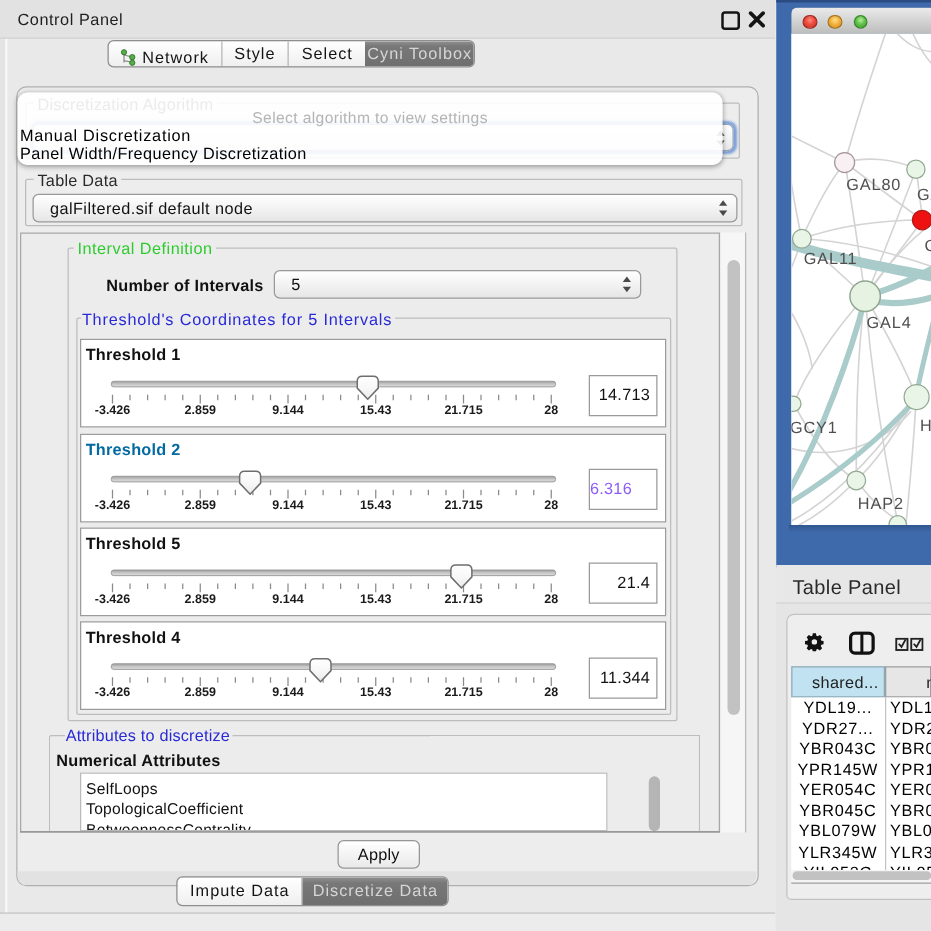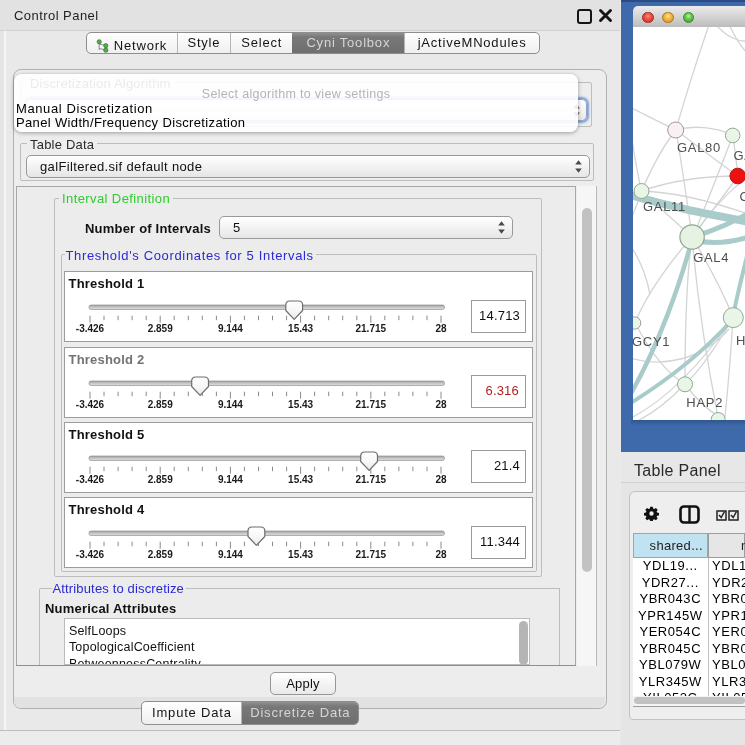--- a/index.html
+++ b/index.html
@@ -20,22 +20,21 @@
 <div style="width:90px;display:flex;align-items:flex-end;justify-content:center;border-right:1px solid #b5b5b5">
 <svg width="13" height="14" viewBox="0 0 13 14" style="margin-right:5px">
         <path d="M3.2,3.2 V11 M3.2,5 L9.5,6.5 M3.2,9.5 L9.5,10.8" stroke="#8a8a8a" stroke-width="1"></path>
         <circle cx="3.2" cy="2.8" r="2.1" fill="#53b046" stroke="#2c7026" stroke-width=".7"></circle>
         <circle cx="9.8" cy="6.7" r="2.1" fill="#53b046" stroke="#2c7026" stroke-width=".7"></circle>
         <circle cx="9.8" cy="11.2" r="2.1" fill="#53b046" stroke="#2c7026" stroke-width=".7"></circle>
       </svg>
 Network</div>
 <div style="width:52.8px;display:flex;align-items:center;justify-content:center;border-right:1px solid #b5b5b5">Style</div>
 <div style="width:61px;display:flex;align-items:center;justify-content:center">Select</div>
-<div style="width:112px;display:flex;align-items:center;justify-content:center;background:linear-gradient(#909090,#787878 20%,#6f6f6f);color:#d6d6d6">Cyni Toolbox</div>
-<div style="width:133.5px;display:flex;align-items:center;justify-content:center;border-left:1px solid #b5b5b5">jActiveMNodules</div>
+<div style="width:87px;display:flex;align-items:center;justify-content:center;background:linear-gradient(#909090,#787878 20%,#6f6f6f);color:#d6d6d6">Cyni Toolbox</div>
 </div>
 
 <div class="abs" style="left:13px;top:69px;width:594px;height:640px;background:#ededed;border:1px solid #b0b0b0;border-radius:8px;box-sizing:border-box"></div>
 <div class="abs" style="left:14px;top:697px;width:591px;height:11px;background:#e2e2e2;border-radius:0 0 7px 7px"></div>
 
 <div class="abs" style="left:20px;top:82px;width:572px;height:45px;border:1px solid #bdbdbd;border-radius:2px;box-sizing:border-box"></div>
 <div class="abs" style="left:27px;top:75.5px;font-size:13px;color:#333;background:#ededed;padding:0 3px;letter-spacing:.2px">Discretization Algorithm</div>
 <div class="abs" style="left:26px;top:99px;width:561px;height:22px;background:linear-gradient(#ffffff,#e8e8e8);border:1px solid #93a4c0;border-radius:5px;box-sizing:border-box;box-shadow:0 0 2px 2px rgba(96,140,210,.8)"></div>
 <svg class="abs" style="left:571px;top:102.5px" width="11" height="15" viewBox="0 0 11 15">
     <path d="M5.5,1.2 L8.8,5.6 H2.2 Z" fill="#4a4a4a"></path>
@@ -113,21 +112,21 @@
     </svg>
   </div>
 <div style="position:absolute;left:60.0px;top:323.3px;width:60px;text-align:center;font-size:10px;font-weight:bold;color:#1a1a1a">-3.426</div>
 <div style="position:absolute;left:130.2px;top:323.3px;width:60px;text-align:center;font-size:10px;font-weight:bold;color:#1a1a1a">2.859</div>
 <div style="position:absolute;left:200.4px;top:323.3px;width:60px;text-align:center;font-size:10px;font-weight:bold;color:#1a1a1a">9.144</div>
 <div style="position:absolute;left:270.6px;top:323.3px;width:60px;text-align:center;font-size:10px;font-weight:bold;color:#1a1a1a">15.43</div>
 <div style="position:absolute;left:340.8px;top:323.3px;width:60px;text-align:center;font-size:10px;font-weight:bold;color:#1a1a1a">21.715</div>
 <div style="position:absolute;left:411.0px;top:323.3px;width:60px;text-align:center;font-size:10px;font-weight:bold;color:#1a1a1a">28</div>
 <div style="position:absolute;left:471px;top:299.8px;width:55px;height:33px;background:#fff;border:1px solid #9a9a9a;box-sizing:border-box;font-size:13px;color:#111;text-align:right;line-height:30px;padding-right:5px;letter-spacing:.2px">14.713</div>
 <div style="position:absolute;left:63.5px;top:346.6px;width:467px;height:69px;background:#fff;border:1px solid #9c9c9c"></div>
-<div style="position:absolute;left:68.5px;top:351.6px;font-size:13px;font-weight:bold;color:#737373;letter-spacing:.2px">Threshold 2</div>
+<div style="position:absolute;left:68.5px;top:351.6px;font-size:13px;font-weight:bold;color:#0369a1;letter-spacing:.2px">Threshold 2</div>
 <div style="position:absolute;left:85px;top:372.6px;width:362px;height:44px">
     <svg width="362" height="44" viewBox="0 0 362 44" style="position:absolute;left:0;top:0">
       <defs>
         <linearGradient id="thg" x1="0" y1="0" x2="0" y2="1">
           <stop offset="0" stop-color="#ffffff"></stop>
           <stop offset="0.55" stop-color="#f7f7f7"></stop>
           <stop offset="1" stop-color="#e9e9e9"></stop>
         </linearGradient>
         <linearGradient id="trk" x1="0" y1="0" x2="0" y2="1">
           <stop offset="0" stop-color="#9d9d9d"></stop>
@@ -164,21 +163,21 @@
       <line x1="356.0" y1="18.7" x2="356.0" y2="25.7" stroke="#8a8a8a" stroke-width="1"></line>
       <path d="M 106.7,13.5 L 106.7,8 Q 106.7,4 110.7,4 L 119.5,4 Q 123.5,4 123.5,8 L 123.5,13.5 L 115.1,22.4 Z" fill="url(#thg)" stroke="#6e6e6e" stroke-width="1.2" stroke-linejoin="round"></path>
     </svg>
   </div>
 <div style="position:absolute;left:60.0px;top:398.6px;width:60px;text-align:center;font-size:10px;font-weight:bold;color:#1a1a1a">-3.426</div>
 <div style="position:absolute;left:130.2px;top:398.6px;width:60px;text-align:center;font-size:10px;font-weight:bold;color:#1a1a1a">2.859</div>
 <div style="position:absolute;left:200.4px;top:398.6px;width:60px;text-align:center;font-size:10px;font-weight:bold;color:#1a1a1a">9.144</div>
 <div style="position:absolute;left:270.6px;top:398.6px;width:60px;text-align:center;font-size:10px;font-weight:bold;color:#1a1a1a">15.43</div>
 <div style="position:absolute;left:340.8px;top:398.6px;width:60px;text-align:center;font-size:10px;font-weight:bold;color:#1a1a1a">21.715</div>
 <div style="position:absolute;left:411.0px;top:398.6px;width:60px;text-align:center;font-size:10px;font-weight:bold;color:#1a1a1a">28</div>
-<div style="position:absolute;left:471px;top:375.1px;width:55px;height:33px;background:#fff;border:1px solid #9a9a9a;box-sizing:border-box;font-size:13px;color:#b91c1c;text-align:right;line-height:30px;padding-right:6px;letter-spacing:.2px">6.316</div>
+<div style="position:absolute;left:471px;top:375.1px;width:55px;height:33px;background:#fff;border:1px solid #9a9a9a;box-sizing:border-box;font-size:13px;color:#8b5cf6;text-align:right;line-height:30px;padding-right:20px;letter-spacing:.2px">6.316</div>
 <div style="position:absolute;left:63.5px;top:421.9px;width:467px;height:69px;background:#fff;border:1px solid #9c9c9c"></div>
 <div style="position:absolute;left:68.5px;top:426.9px;font-size:13px;font-weight:bold;color:#111;letter-spacing:.2px">Threshold 5</div>
 <div style="position:absolute;left:85px;top:447.9px;width:362px;height:44px">
     <svg width="362" height="44" viewBox="0 0 362 44" style="position:absolute;left:0;top:0">
       <defs>
         <linearGradient id="thg" x1="0" y1="0" x2="0" y2="1">
           <stop offset="0" stop-color="#ffffff"></stop>
           <stop offset="0.55" stop-color="#f7f7f7"></stop>
           <stop offset="1" stop-color="#e9e9e9"></stop>
         </linearGradient>
@@ -275,21 +274,21 @@
 <div style="position:absolute;left:130.2px;top:549.2px;width:60px;text-align:center;font-size:10px;font-weight:bold;color:#1a1a1a">2.859</div>
 <div style="position:absolute;left:200.4px;top:549.2px;width:60px;text-align:center;font-size:10px;font-weight:bold;color:#1a1a1a">9.144</div>
 <div style="position:absolute;left:270.6px;top:549.2px;width:60px;text-align:center;font-size:10px;font-weight:bold;color:#1a1a1a">15.43</div>
 <div style="position:absolute;left:340.8px;top:549.2px;width:60px;text-align:center;font-size:10px;font-weight:bold;color:#1a1a1a">21.715</div>
 <div style="position:absolute;left:411.0px;top:549.2px;width:60px;text-align:center;font-size:10px;font-weight:bold;color:#1a1a1a">28</div>
 <div style="position:absolute;left:471px;top:525.7px;width:55px;height:33px;background:#fff;border:1px solid #9a9a9a;box-sizing:border-box;font-size:13px;color:#111;text-align:right;line-height:30px;padding-right:5px;letter-spacing:.2px">11.344</div>
 
 <div class="abs" style="left:38.5px;top:587.5px;width:521px;height:78px;border:1px solid #bdbdbd;border-top-left-radius:2px;box-sizing:border-box;border-bottom:none"></div>
 <div class="abs" style="left:51.5px;top:581px;font-size:13px;color:#2929d6;background:#ececec;padding:0 2px 0 1px;letter-spacing:.15px">Attributes to discretize</div>
 <div class="abs" style="left:45px;top:600.5px;font-size:13px;font-weight:bold;color:#111;letter-spacing:.2px">Numerical Attributes</div>
-<div class="abs" style="left:63.5px;top:618px;width:466px;height:47px;background:#fff;border:1px solid #bbb;box-sizing:border-box;overflow:hidden">
+<div class="abs" style="left:63.5px;top:618px;width:422px;height:47px;background:#fff;border:1px solid #bbb;box-sizing:border-box;overflow:hidden">
     <div style="position:absolute;left:4.4px;top:3.5px;font-size:12.5px;color:#111;line-height:16.7px;letter-spacing:.2px">SelfLoops<br>TopologicalCoefficient<br>BetweennessCentrality</div>
   </div>
 <div class="abs" style="left:518.5px;top:621px;width:9px;height:44px;background:#b5b5b5;border-radius:5px"></div>
 <div class="abs" style="left:15.5px;top:665px;width:560px;height:1px;background:#8f8f8f"></div>
 
 <div class="abs" style="left:576.5px;top:186px;width:20px;height:480px;background:#f6f6f6;border-right:1px solid #b9b9b9;box-sizing:border-box"></div>
 <div class="abs" style="left:581.5px;top:207.5px;width:10.5px;height:364px;background:#c2c2c2;border-radius:5.5px"></div>
 
 <div class="abs" style="left:270px;top:672px;width:66px;height:23px;background:linear-gradient(#ffffff,#e9e9e9);border:1px solid #979797;border-radius:5px;box-sizing:border-box;text-align:center;font-size:13px;color:#111;line-height:21px;letter-spacing:.2px">Apply</div>
 

